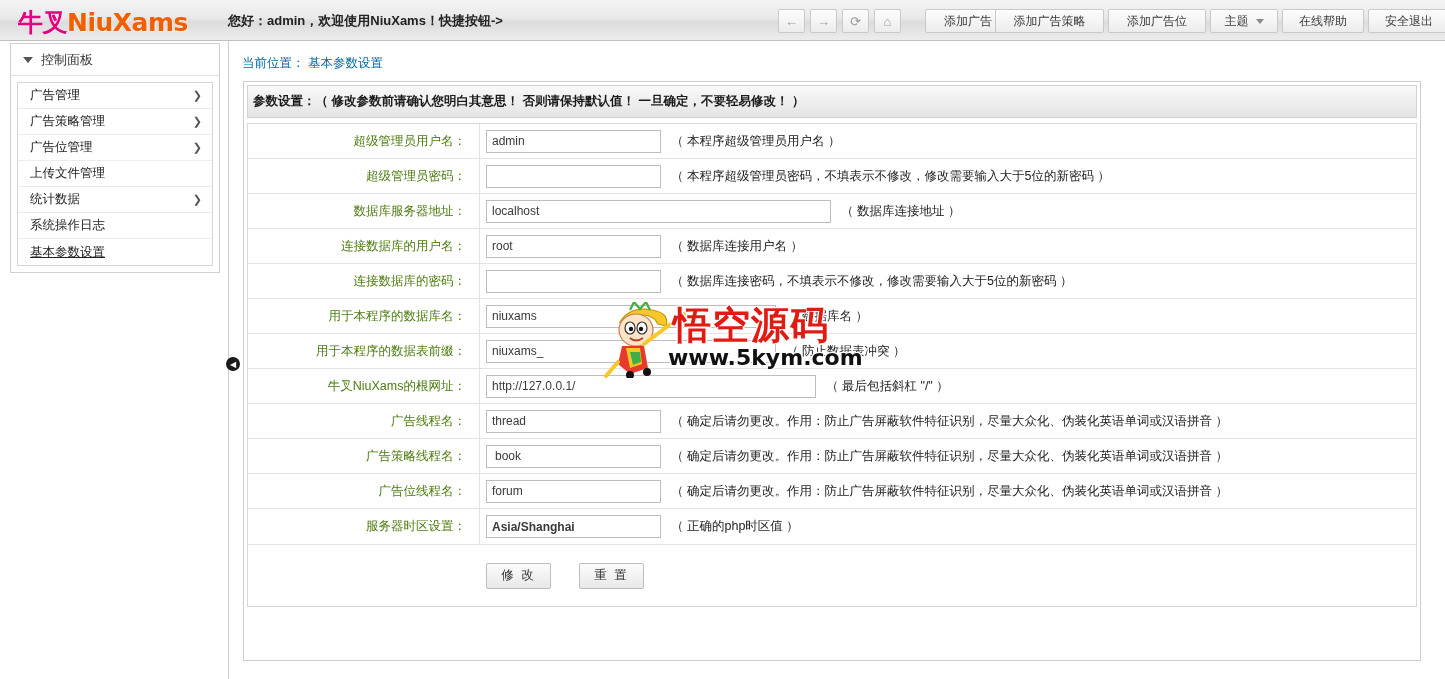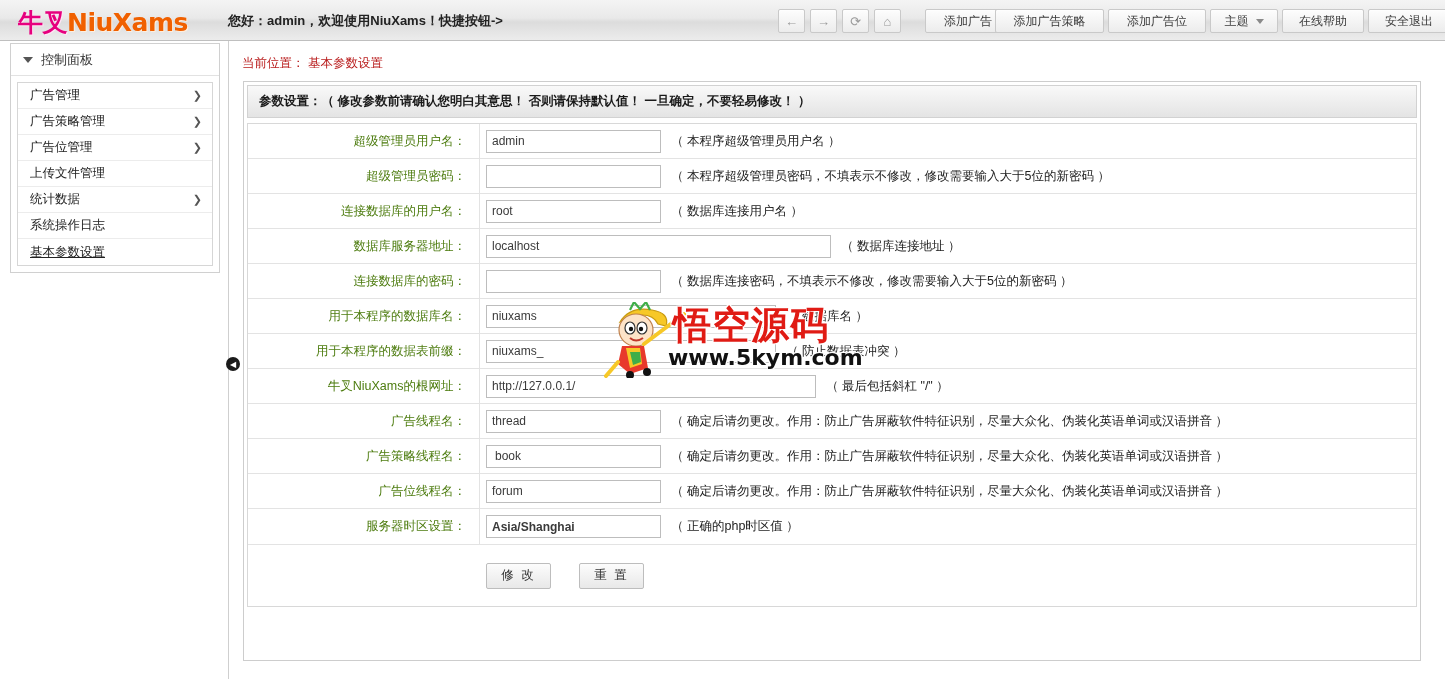--- a/index.html
+++ b/index.html
@@ -86,32 +86,32 @@
     cursor: pointer; z-index: 30;
   }
 
   
   #main {
     position: absolute; left: 230px; top: 41px;
     width: 1215px; height: 638px; background: #fff;
   }
   #breadcrumb {
     position: absolute; left: 12px; top: 14px;
-    font-size: 12.5px; color: #b91c1c; white-space: nowrap;
+    font-size: 12.5px; color: #0369a1; white-space: nowrap;
   }
   #content-box {
     position: absolute; left: 13px; top: 40px;
     width: 1178px; height: 580px;
     border: 1px solid #cdcdcd; background: #fff;
   }
   #notice {
     margin: 3px; height: 33px;
     background: linear-gradient(to bottom, #f9f9f9, #e4e4e4);
     border: 1px solid #d2d2d2;
-    display: flex; align-items: center; padding-left: 11px;
+    display: flex; align-items: center; padding-left: 5px;
     font-size: 12.5px; font-weight: bold; color: #1a1a1a;
     white-space: nowrap;
   }
   #form-box {
     margin: 3px; margin-top: 5px;
     border: 1px solid #d8d8d8; background: #fff;
   }
   .row {
     display: flex; align-items: center; height: 35px;
     border-bottom: 1px solid #e3e3e3;
@@ -249,28 +249,28 @@
             <div class="lab">超级管理员用户名：</div>
             <div class="fld"><input type="text" value="admin" style="width: 175px;"></div>
             <div class="hint">（ 本程序超级管理员用户名 ）</div>
           </div>
           <div class="row">
             <div class="lab">超级管理员密码：</div>
             <div class="fld"><input type="password" style="width: 175px;"></div>
             <div class="hint">（ 本程序超级管理员密码，不填表示不修改，修改需要输入大于5位的新密码 ）</div>
           </div>
           <div class="row">
+            <div class="lab">数据库服务器地址：</div>
+            <div class="fld"><input type="text" value="localhost" style="width: 345px;"></div>
+            <div class="hint">（ 数据库连接地址 ）</div>
+          </div>
+          <div class="row">
             <div class="lab">连接数据库的用户名：</div>
             <div class="fld"><input type="text" value="root" style="width: 175px;"></div>
             <div class="hint">（ 数据库连接用户名 ）</div>
-          </div>
-          <div class="row">
-            <div class="lab">数据库服务器地址：</div>
-            <div class="fld"><input type="text" value="localhost" style="width: 345px;"></div>
-            <div class="hint">（ 数据库连接地址 ）</div>
           </div>
           <div class="row">
             <div class="lab">连接数据库的密码：</div>
             <div class="fld"><input type="password" style="width: 175px;"></div>
             <div class="hint">（ 数据库连接密码，不填表示不修改，修改需要输入大于5位的新密码 ）</div>
           </div>
           <div class="row">
             <div class="lab">用于本程序的数据库名：</div>
             <div class="fld"><input type="text" value="niuxams" style="width: 290px;"></div>
             <div class="hint">（ 数据库名 ）</div>

